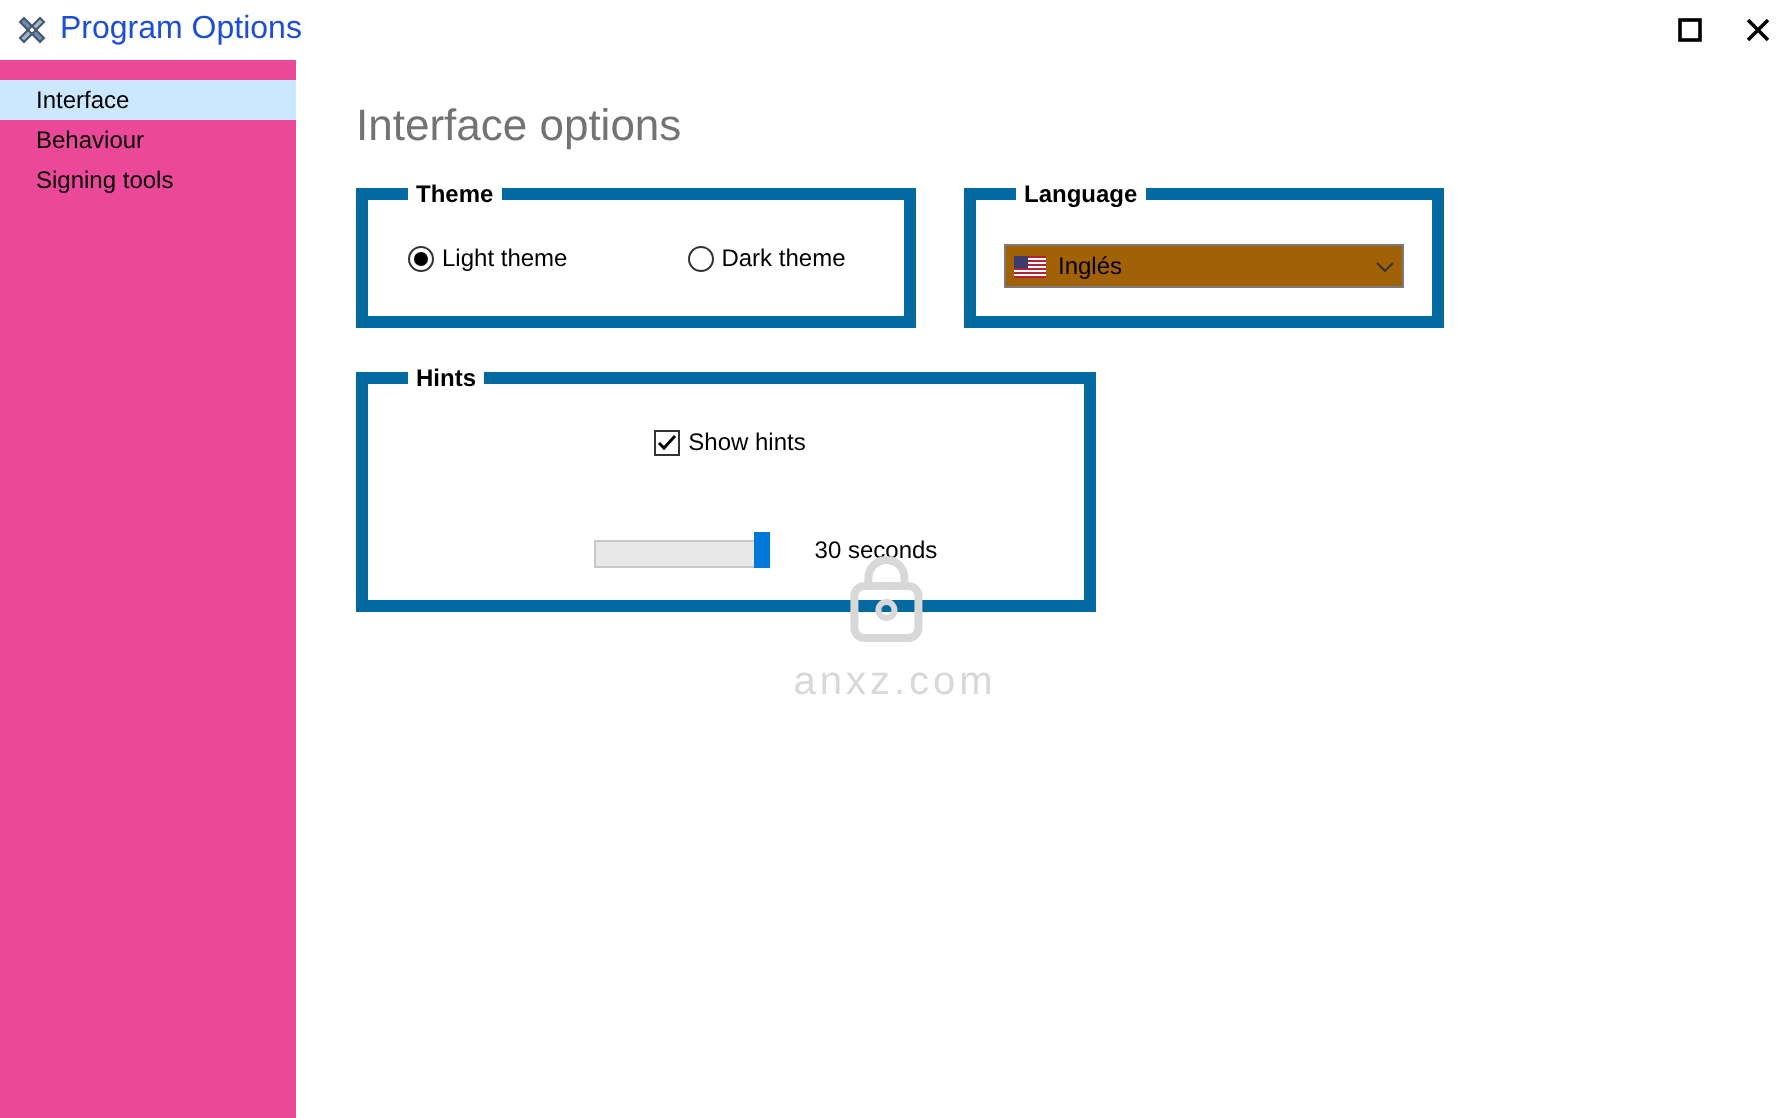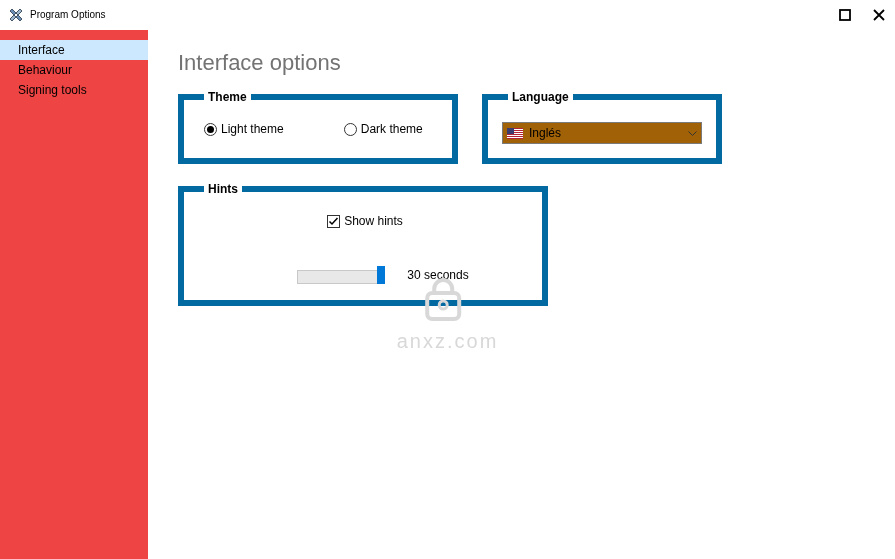--- a/index.html
+++ b/index.html
@@ -27,22 +27,22 @@
     .titlebar-icon {
       width: 16px;
       height: 16px;
       margin-right: 6px;
       color: #5a78a0;
       display: flex;
       align-items: center;
       justify-content: center;
     }
     .titlebar-title {
-      font-size: 10px;
-      color: #000000;
+      font-size: 16px;
+      color: #1d4ed8;
     }
     .titlebar-controls {
       position: absolute;
       right: 6px;
       top: 0;
       height: 30px;
       display: flex;
       align-items: center;
       gap: 14px;
     }
@@ -54,21 +54,21 @@
       justify-content: center;
       cursor: pointer;
     }
     .content {
       display: flex;
       height: calc(559px - 30px);
     }
     .sidebar {
       width: 148px;
       padding-top: 10px;
-      background: #ef4444;
+      background: #ec4899;
     }
     .sidebar-item {
       padding: 3px 0 3px 18px;
       font-size: 12px;
       color: #000;
       cursor: pointer;
     }
     .sidebar-item.selected {
       background: #cce8ff;
     }

